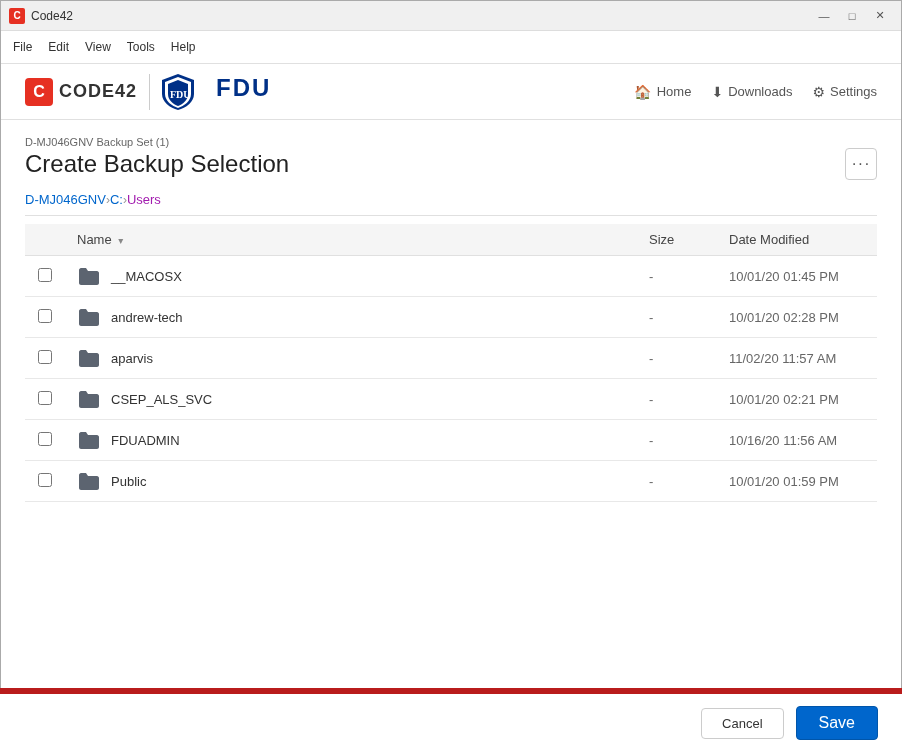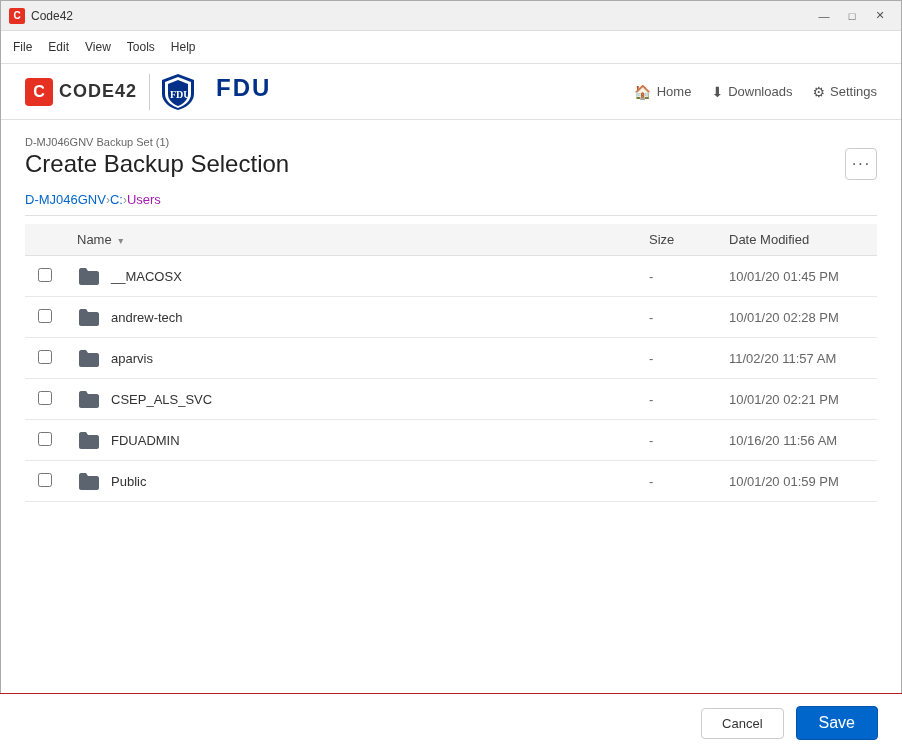--- a/index.html
+++ b/index.html
@@ -272,21 +272,21 @@
       margin-left: 3px;
     }
 
     
     .bottom-bar {
       display: flex;
       justify-content: flex-end;
       align-items: center;
       gap: 12px;
       padding: 12px 24px;
-      border-top: 1px solid #b91c1c;
+      border-top: 6px solid #b91c1c;
       margin-top: auto;
       position: absolute;
       bottom: 0;
       left: 0;
       right: 0;
       background: #fff;
     }
     .btn-cancel {
       padding: 7px 20px;
       background: #fff;

